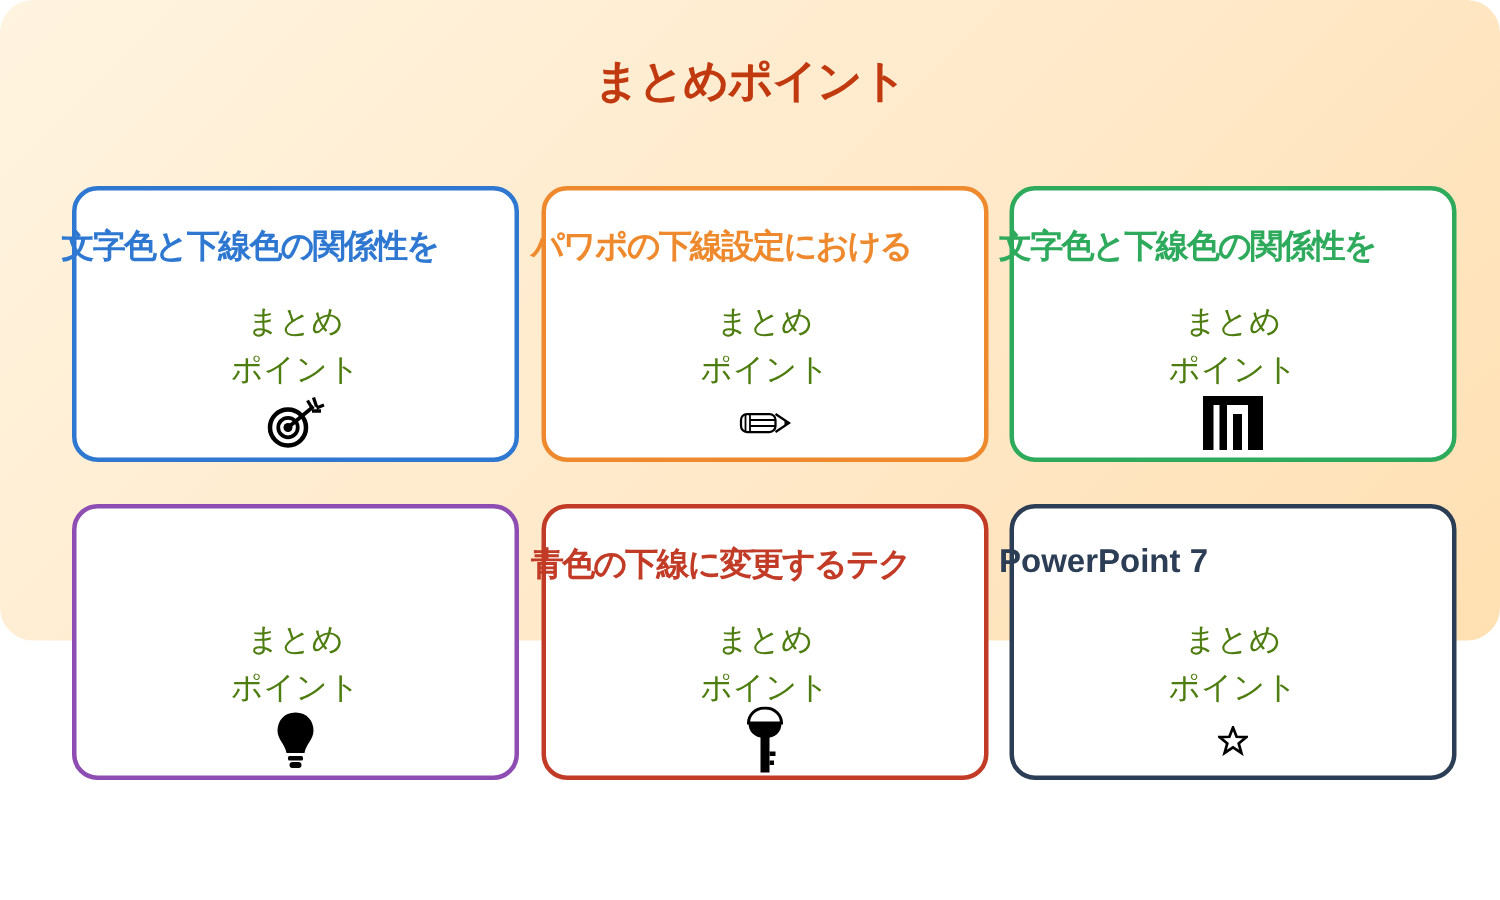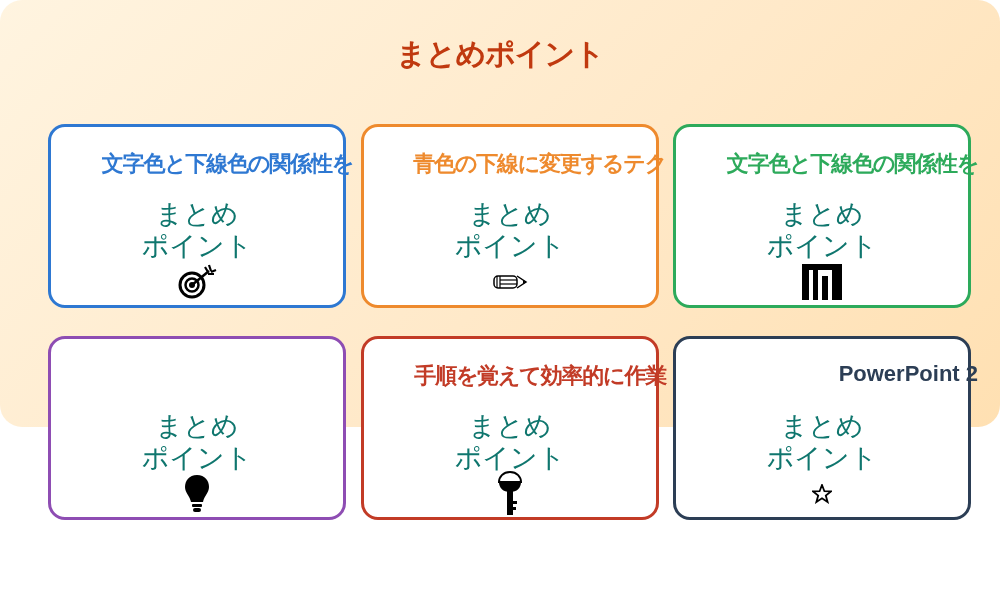--- a/index.html
+++ b/index.html
@@ -34,34 +34,34 @@
       height: 184px;
       background: #ffffff;
       border: 3px solid #2e78d2;
       border-radius: 17px;
       box-sizing: border-box;
     }
     .card-title {
       position: absolute;
       left: -10px; right: -10px;
       top: 22px;
-      text-align: right;
+      text-align: left;
       font-size: 22px;
       font-weight: bold;
       white-space: nowrap;
       letter-spacing: -1.2px;
     }
     .card-sub {
       position: absolute;
       left: 0; right: 0;
       top: 71px;
       text-align: center;
-      font-size: 27px;
+      font-size: 21px;
       line-height: 32px;
-      color: #0f766e;
+      color: #4d7c0f;
     }
     .card-icon {
       position: absolute;
       left: 0; right: 0;
       top: 136px;
       height: 38px;
       display: flex;
       justify-content: center;
       align-items: center;
     }
@@ -95,21 +95,21 @@
         <circle cx="15" cy="22" r="12" fill="none" stroke="#000" stroke-width="3"></circle>
         <circle cx="15" cy="22" r="6.5" fill="none" stroke="#000" stroke-width="2.5"></circle>
         <circle cx="15" cy="22" r="3" fill="#000"></circle>
         <line x1="15" y1="22" x2="32" y2="8" stroke="#000" stroke-width="2.5"></line>
         <path d="M28 4 L31 9 M32 2 L34 8 M34 9 L39 7 M31 11 L37 11" stroke="#000" stroke-width="2.2"></path>
       </svg>
     </div>
   </div>
 
   <div class="card c2">
-    <div class="card-title">青色の下線に変更するテク</div>
+    <div class="card-title">パワポの下線設定における</div>
     <div class="card-sub">
       <div>まとめ</div>
       <div>ポイント</div>
     </div>
     <div class="card-icon">
       <svg width="38" height="20" viewBox="0 0 38 20">
         <rect x="3" y="4" width="23" height="12" rx="4" fill="none" stroke="#000" stroke-width="1.5"></rect>
         <line x1="9" y1="4" x2="9" y2="16" stroke="#000" stroke-width="1.2"></line>
         <line x1="6" y1="4" x2="6" y2="16" stroke="#000" stroke-width="1.2"></line>
         <line x1="9" y1="8" x2="26" y2="8" stroke="#000" stroke-width="1.2"></line>
@@ -145,38 +145,38 @@
     <div class="card-icon">
       <svg width="26" height="40" viewBox="0 0 26 40">
         <path d="M13 1 C5 1 1 7 1 13 C1 19 6 22 7 28 L19 28 C20 22 25 19 25 13 C25 7 21 1 13 1 Z" fill="#000"></path>
         <rect x="8" y="30" width="10" height="3" rx="1" fill="#000"></rect>
         <rect x="9" y="34" width="8" height="4" rx="2" fill="#000"></rect>
       </svg>
     </div>
   </div>
 
   <div class="card c5">
-    <div class="card-title">手順を覚えて効率的に作業</div>
+    <div class="card-title">青色の下線に変更するテク</div>
     <div class="card-sub">
       <div>まとめ</div>
       <div>ポイント</div>
     </div>
     <div class="card-icon">
       <svg width="24" height="46" viewBox="0 0 24 46">
         <path d="M12 1 C5 1 1 6 1 11 L23 11 C23 6 19 1 12 1 Z" fill="none" stroke="#000" stroke-width="2"></path>
         <path d="M1 11 C1 17 5 21 12 21 C19 21 23 17 23 11 Z" fill="#000"></path>
         <rect x="9" y="20" width="6" height="24" fill="#000"></rect>
         <rect x="15" y="30" width="4" height="3" fill="#000"></rect>
         <rect x="15" y="36" width="3" height="3" fill="#000"></rect>
       </svg>
     </div>
   </div>
 
   <div class="card c6">
-    <div class="card-title">PowerPoint 2</div>
+    <div class="card-title">PowerPoint 7</div>
     <div class="card-sub">
       <div>まとめ</div>
       <div>ポイント</div>
     </div>
     <div class="card-icon">
       <svg width="20" height="20" viewBox="0 0 20 20">
         <polygon points="10,1 12.4,7.2 19,7.4 13.8,11.6 15.6,18 10,14.3 4.4,18 6.2,11.6 1,7.4 7.6,7.2" fill="none" stroke="#000" stroke-width="1.8" stroke-linejoin="miter"></polygon>
       </svg>
     </div>
   </div>

